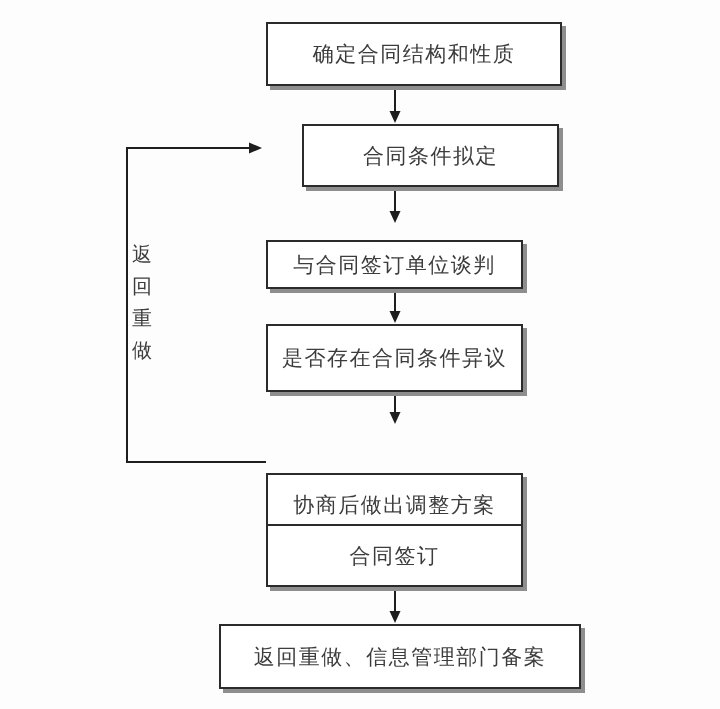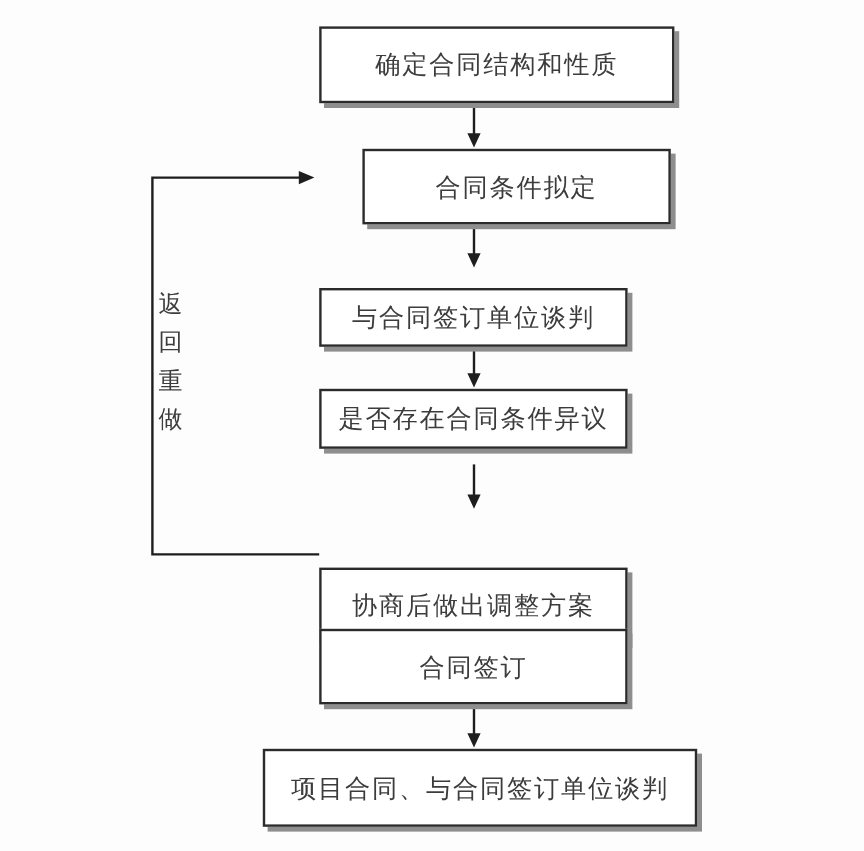--- a/index.html
+++ b/index.html
@@ -28,21 +28,21 @@
     align-items:center;
     justify-content:center;
     text-align:center;
     font-size:21px;
     letter-spacing:1.5px;
     color:var(--text);
   }
   .n1{left:266px;top:22px;width:296px;height:64px;}
   .n2{left:266px;top:124px;width:257px;height:63px;margin-left:36px;}
   .n3{left:266px;top:224px;width:257px;height:49px;margin-top:16px;}
-  .n4{left:266px;top:324px;width:257px;height:50px;}
+  .n4{left:266px;top:324px;width:257px;height:68px;}
   .n5{left:266px;top:425px;width:257px;height:63px;margin-top:48px;}
   .n6{left:266px;top:524px;width:257px;height:63px;}
   .n7{left:219px;top:624px;width:362px;height:65px;}
   .loop-label{
     position:absolute;
     left:129px;top:238px;width:26px;
     font-size:20px;
     line-height:32px;
     text-align:center;
     word-break:break-all;
@@ -107,18 +107,18 @@
 
   <div class="node n5">
     <span>协商后做出调整方案</span>
   </div>
 
   <div class="node n6">
     <span>合同签订</span>
   </div>
 
   <div class="node n7">
-    <span>项目合同、与合同签订单位谈判</span>
+    <span>返回重做、信息管理部门备案</span>
   </div>
 
   <div class="loop-label">返回重做</div>
 
 </div>
 
 </body></html>

